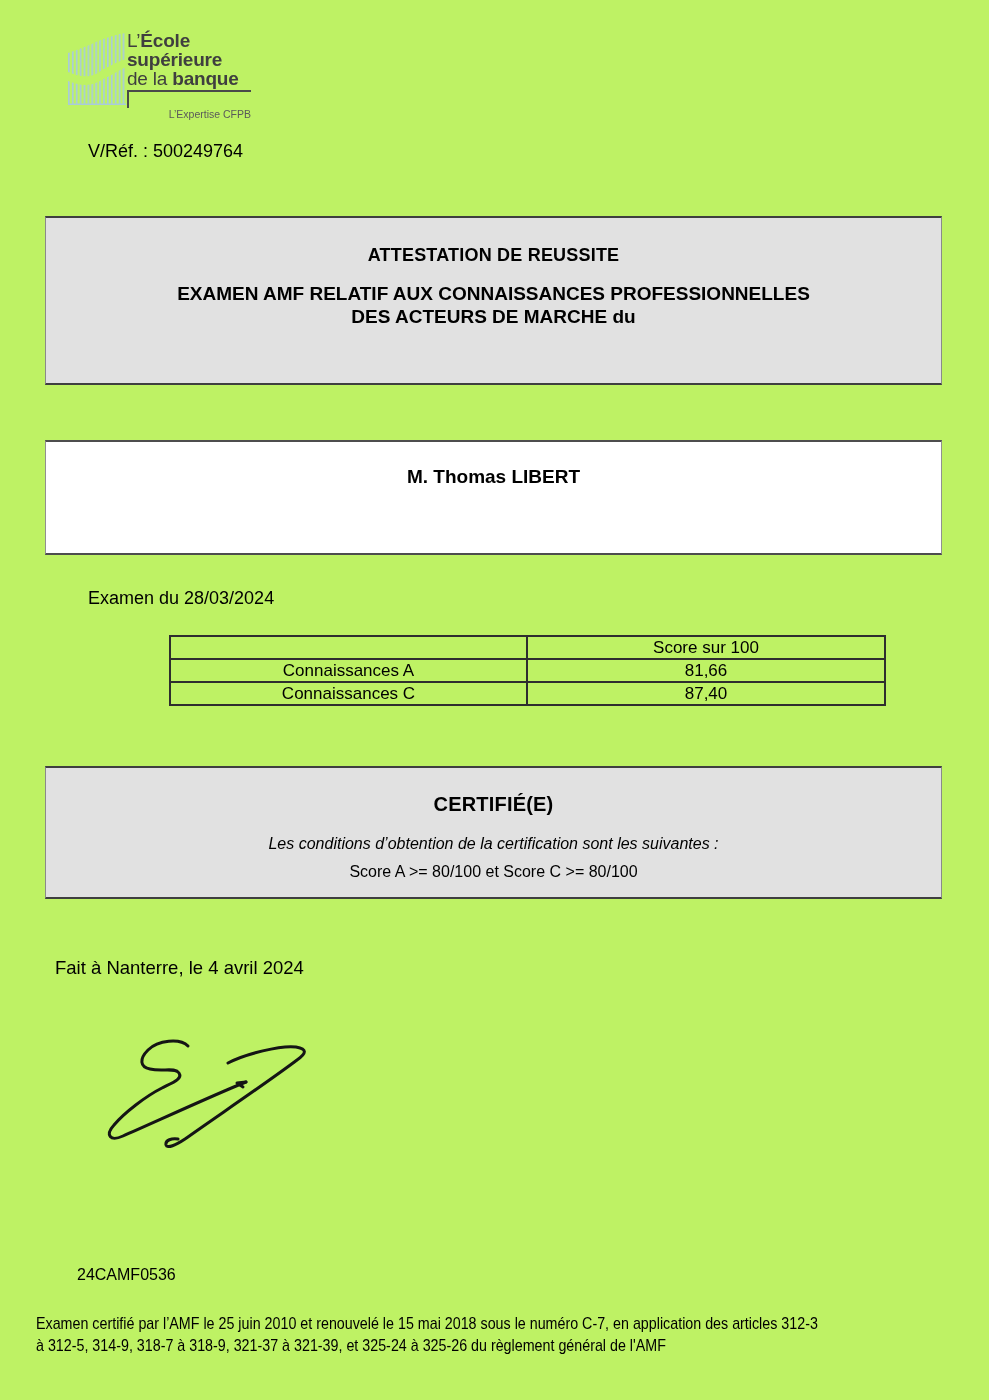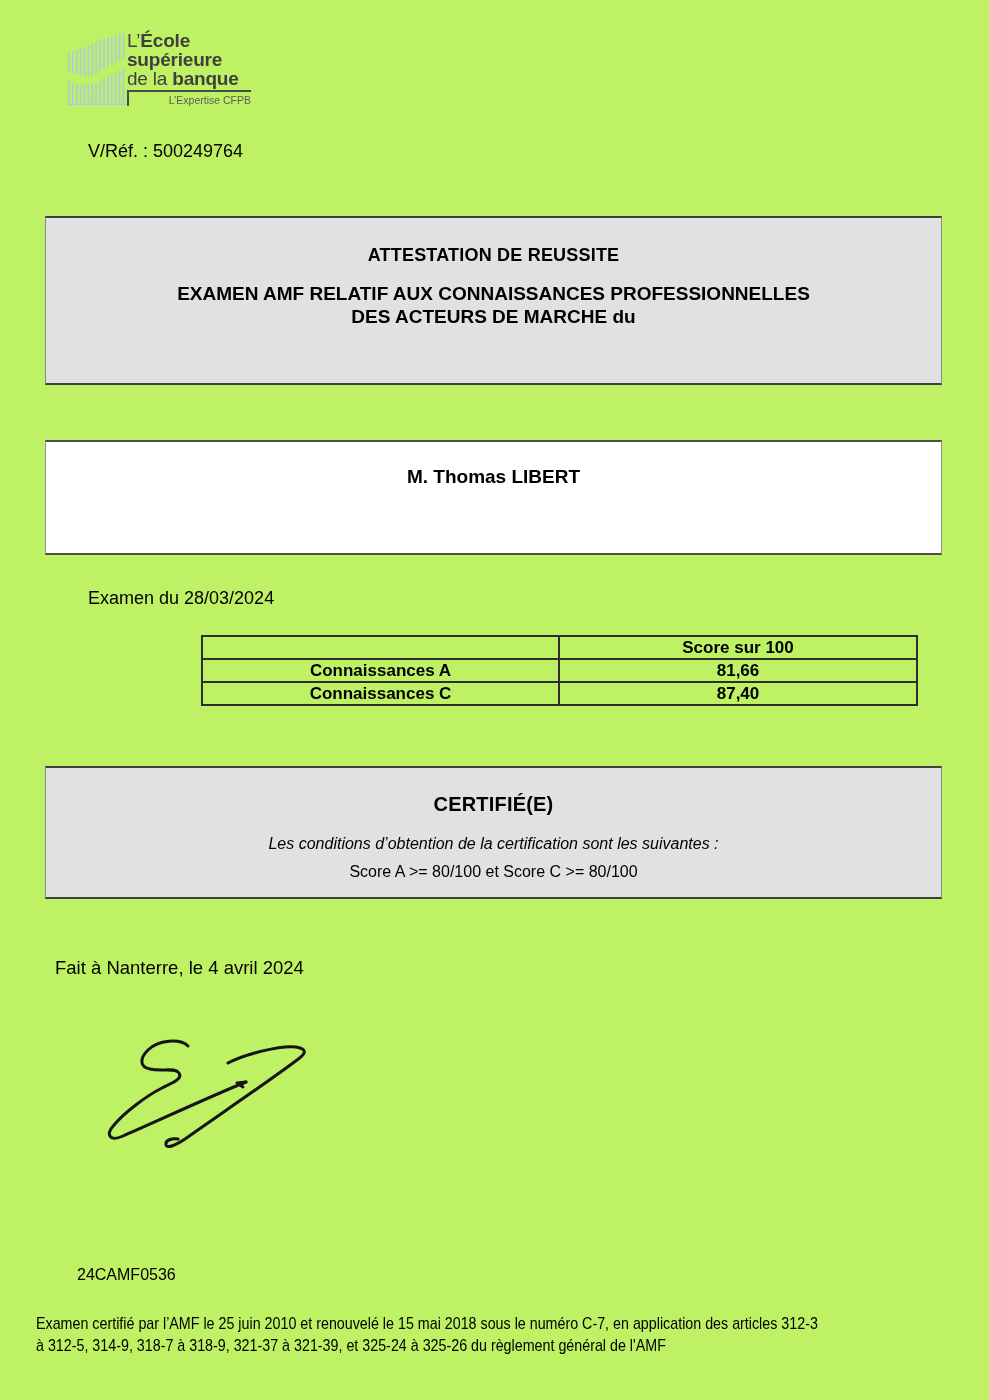--- a/index.html
+++ b/index.html
@@ -11,21 +11,21 @@
   .abs{position:absolute;}
 
   
   .logo-stripes{left:68px;top:33px;width:58px;height:72px;}
   .logo-text{left:127px;top:31px;width:140px;line-height:19px;font-size:19px;color:#3f3f3f;letter-spacing:-0.2px;}
   .logo-text .lt{font-weight:400;}
   .logo-text .bd{font-weight:700;}
   .logo-tagline{
     left:127px;top:90px;width:124px;height:16px;
     border-top:2px solid #4a4a4a;border-left:2px solid #4a4a4a;
-    font-size:10.5px;color:#5a5a5a;text-align:right;padding-top:2px;
+    font-size:10.5px;color:#5a5a5a;text-align:right;padding-top:16px;
     box-sizing:border-box;
   }
 
   
   .vref{left:88px;top:141px;font-size:18px;}
 
   
   .graybox{
     left:45px;width:897px;background:#e1e1e1;
     border:1px solid #8a8a8a;border-top:2px solid #3f3f3f;border-bottom:2px solid #3f3f3f;
@@ -44,21 +44,21 @@
     box-sizing:border-box;text-align:center;
   }
   .namebox .nm{font-size:19px;font-weight:700;margin-top:24px;}
 
   
   .exam-label{left:88px;top:588px;font-size:18px;}
 
   
   .score-table{
     left:169px;top:635px;width:717px;border-collapse:collapse;position:absolute;
-    font-size:17px;font-weight:700;text-align:center;margin-left:32px;
+    font-size:17px;font-weight:400;text-align:center;
   }
   .score-table td{border:2px solid #2e2e2e;height:21px;padding:0;}
   .score-table .c1{width:354px;}
   .score-table .c2{width:355px;}
 
   
   .box-cert{top:766px;height:133px;}
   .box-cert .c-status{font-size:20px;font-weight:700;margin-top:25px;letter-spacing:0.2px;}
   .box-cert .c-intro{font-size:16px;font-style:italic;margin-top:19px;}
   .box-cert .c-rule{font-size:16px;margin-top:10px;}

